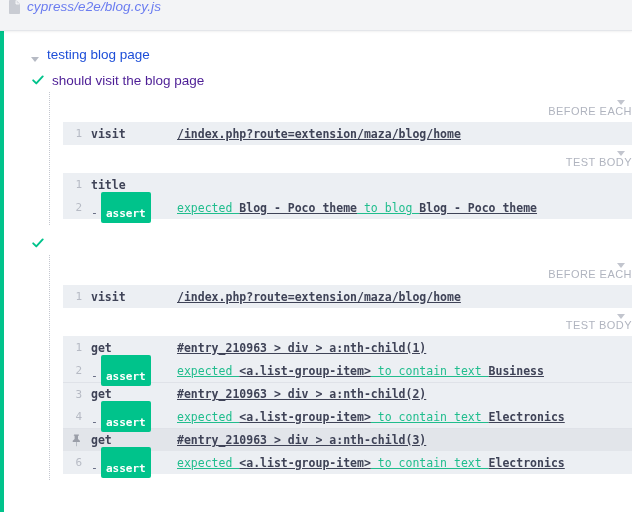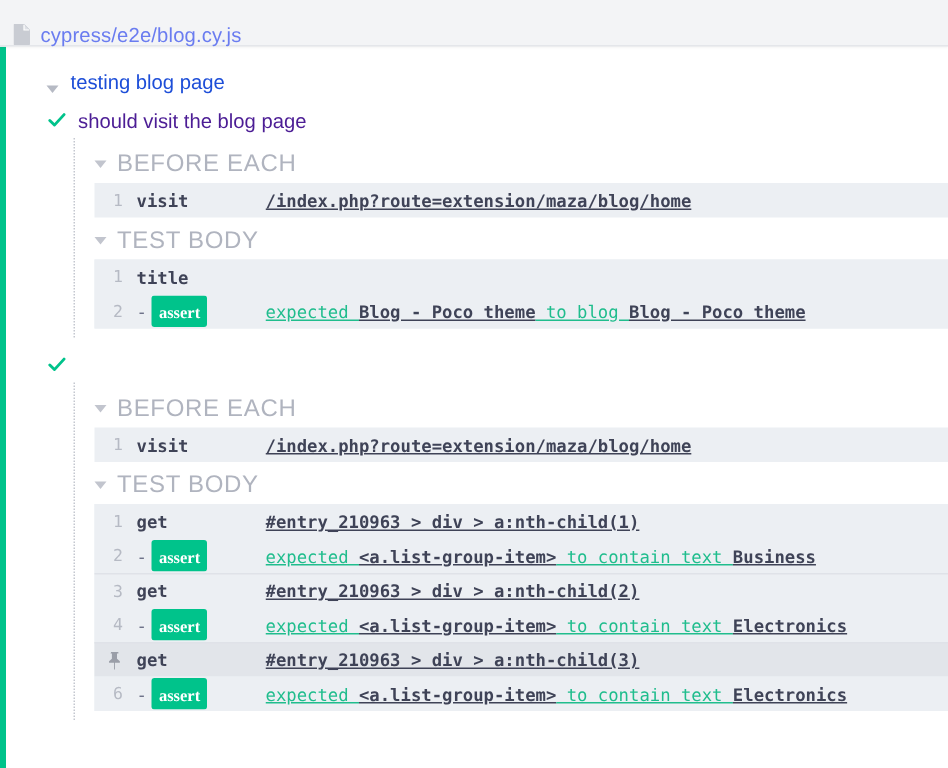--- a/index.html
+++ b/index.html
@@ -18,25 +18,26 @@
     -webkit-font-smoothing: antialiased;
   }
 
   
   .spec-header {
     height: 31px;
     background: #f3f4f6;
     border-bottom: 1px solid #e4e6ea;
     box-shadow: 0 1px 2px rgba(0,0,0,0.06);
     display: flex;
-    align-items: flex-end;
+    align-items: flex-start;
     padding-left: 9px;
     box-sizing: border-box;
     position: relative;
     z-index: 5;
+    font-style: italic;
   }
   .file-icon {
     width: 11px;
     height: 14px;
     margin-right: 7px;
     flex: 0 0 auto;
     display: block;
   }
   .spec-path {
     color: #6a7cf0;
@@ -123,26 +124,27 @@
     padding-top: 2px;
     padding-bottom: 6px;
   }
 
   
   .hook {
     padding-top: 6px;
   }
   .hook-title {
     display: flex;
-    align-items: center;
+    align-items: flex-end;
     height: 19px;
     color: #b0b4bf;
-    font-size: 16px;
+    font-size: 11px;
     letter-spacing: 0.45px;
     text-transform: uppercase;
+    flex-direction: column;
   }
   .hook-title .caret {
     margin-right: 7px;
     border-top-color: #c2c5ce;
   }
   .hook-commands {
     margin-top: 3px;
     background: #eceff3;
   }
 
@@ -191,24 +193,23 @@
     color: #6a6f86;
     font-weight: normal;
     margin-right: 3px;
   }
   .assert-badge {
     display: inline-block;
     background: #00c38b;
     color: #ffffff;
     font-weight: bold;
     border-radius: 2px;
-    padding: 6px 5px 2px 5px;
+    padding: 16px 5px 2px 5px;
     line-height: 1.15;
     font-size: 11px;
-    font-family: Liberation Serif, serif;
   }
   .cmd-message {
     flex: 1 1 auto;
     color: #3f4357;
     white-space: nowrap;
     overflow: hidden;
   }
   .cmd-message .kw {
     color: #20bd8d;
     font-weight: normal;

